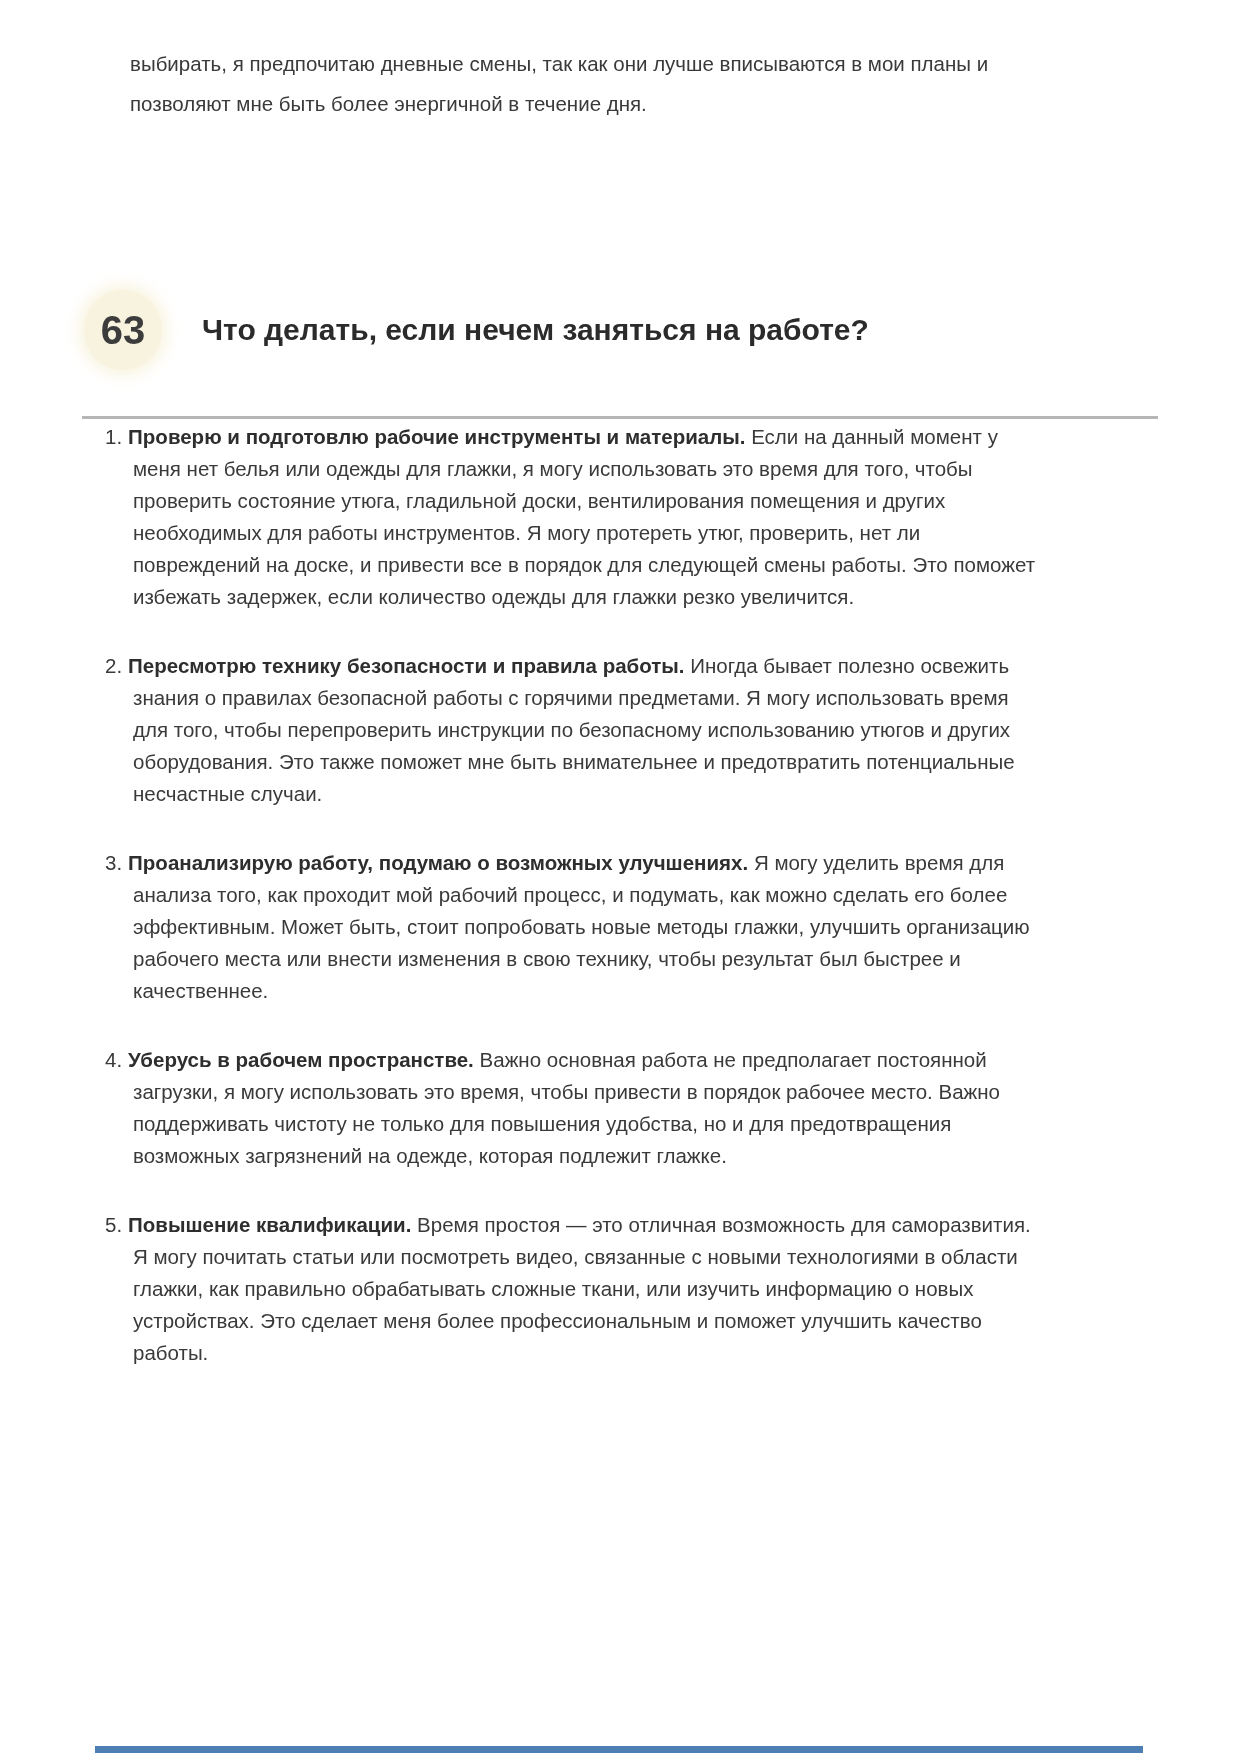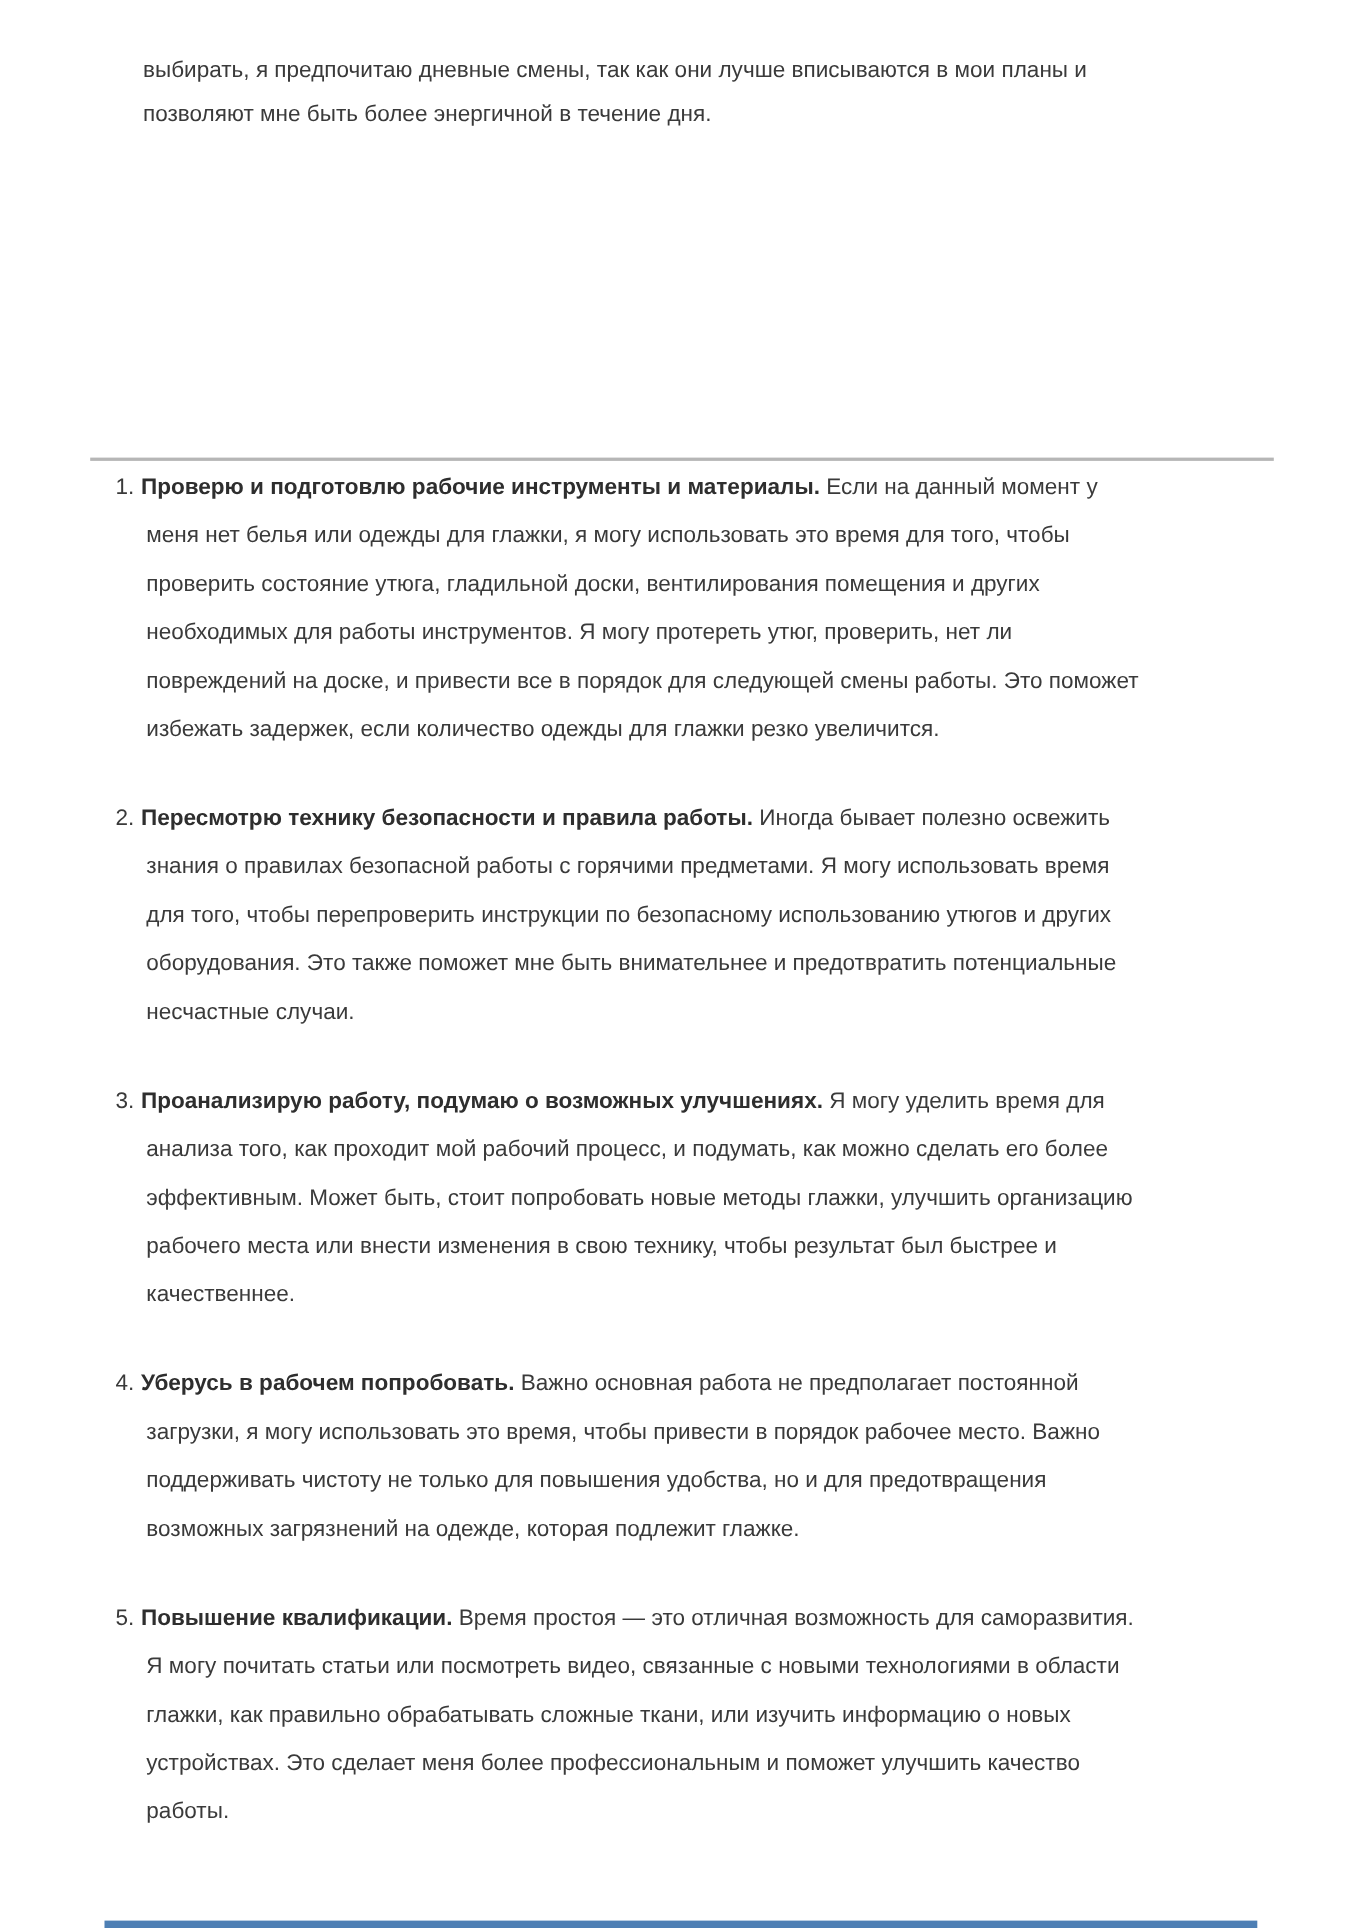--- a/index.html
+++ b/index.html
@@ -68,21 +68,21 @@
   }
   .answers {
     position: absolute;
     left: 105px;
     top: 421px;
     width: 940px;
     margin: 0;
     padding: 0;
     list-style: none;
     font-size: 20.5px;
-    line-height: 44px;
+    line-height: 32px;
     color: #3a3a3a;
   }
   .answers li {
     padding-left: 28px;
     text-indent: -28px;
     margin: 0 0 37px 0;
   }
   .answers .num {
     color: #3a3a3a;
     margin-right: 6px;
@@ -104,35 +104,41 @@
     background: #4e7fb4;
   }
 </style>
 </head>
 <body>
 
 <div class="page">
 
   <p class="intro">выбирать, я предпочитаю дневные смены, так как они лучше вписываются в мои планы и позволяют мне быть более энергичной в течение дня.</p>
 
+  <div class="q-header">
+    <div class="q-badge">
+      <span>63</span>
+    </div>
+    <h1 class="q-title">Что делать, если нечем заняться на работе?</h1>
+  </div>
 
   <hr class="divider">
 
   <ol class="answers">
     <li>
       <span class="num">1.</span><span class="lead">Проверю и подготовлю рабочие инструменты и материалы.</span><span class="text">Если на данный момент у меня нет белья или одежды для глажки, я могу использовать это время для того, чтобы проверить состояние утюга, гладильной доски, вентилирования помещения и других необходимых для работы инструментов. Я могу протереть утюг, проверить, нет ли повреждений на доске, и привести все в порядок для следующей смены работы. Это поможет избежать задержек, если количество одежды для глажки резко увеличится.</span>
     </li>
     <li>
       <span class="num">2.</span><span class="lead">Пересмотрю технику безопасности и правила работы.</span><span class="text">Иногда бывает полезно освежить знания о правилах безопасной работы с горячими предметами. Я могу использовать время для того, чтобы перепроверить инструкции по безопасному использованию утюгов и других оборудования. Это также поможет мне быть внимательнее и предотвратить потенциальные несчастные случаи.</span>
     </li>
     <li>
       <span class="num">3.</span><span class="lead">Проанализирую работу, подумаю о возможных улучшениях.</span><span class="text">Я могу уделить время для анализа того, как проходит мой рабочий процесс, и подумать, как можно сделать его более эффективным. Может быть, стоит попробовать новые методы глажки, улучшить организацию рабочего места или внести изменения в свою технику, чтобы результат был быстрее и качественнее.</span>
     </li>
     <li>
-      <span class="num">4.</span><span class="lead">Уберусь в рабочем попробовать.</span><span class="text">Важно основная работа не предполагает постоянной загрузки, я могу использовать это время, чтобы привести в порядок рабочее место. Важно поддерживать чистоту не только для повышения удобства, но и для предотвращения возможных загрязнений на одежде, которая подлежит глажке.</span>
+      <span class="num">4.</span><span class="lead">Уберусь в рабочем пространстве.</span><span class="text">Важно основная работа не предполагает постоянной загрузки, я могу использовать это время, чтобы привести в порядок рабочее место. Важно поддерживать чистоту не только для повышения удобства, но и для предотвращения возможных загрязнений на одежде, которая подлежит глажке.</span>
     </li>
     <li>
       <span class="num">5.</span><span class="lead">Повышение квалификации.</span><span class="text">Время простоя — это отличная возможность для саморазвития. Я могу почитать статьи или посмотреть видео, связанные с новыми технологиями в области глажки, как правильно обрабатывать сложные ткани, или изучить информацию о новых устройствах. Это сделает меня более профессиональным и поможет улучшить качество работы.</span>
     </li>
   </ol>
 
   <div class="bottom-bar"></div>
 
 </div>
 

